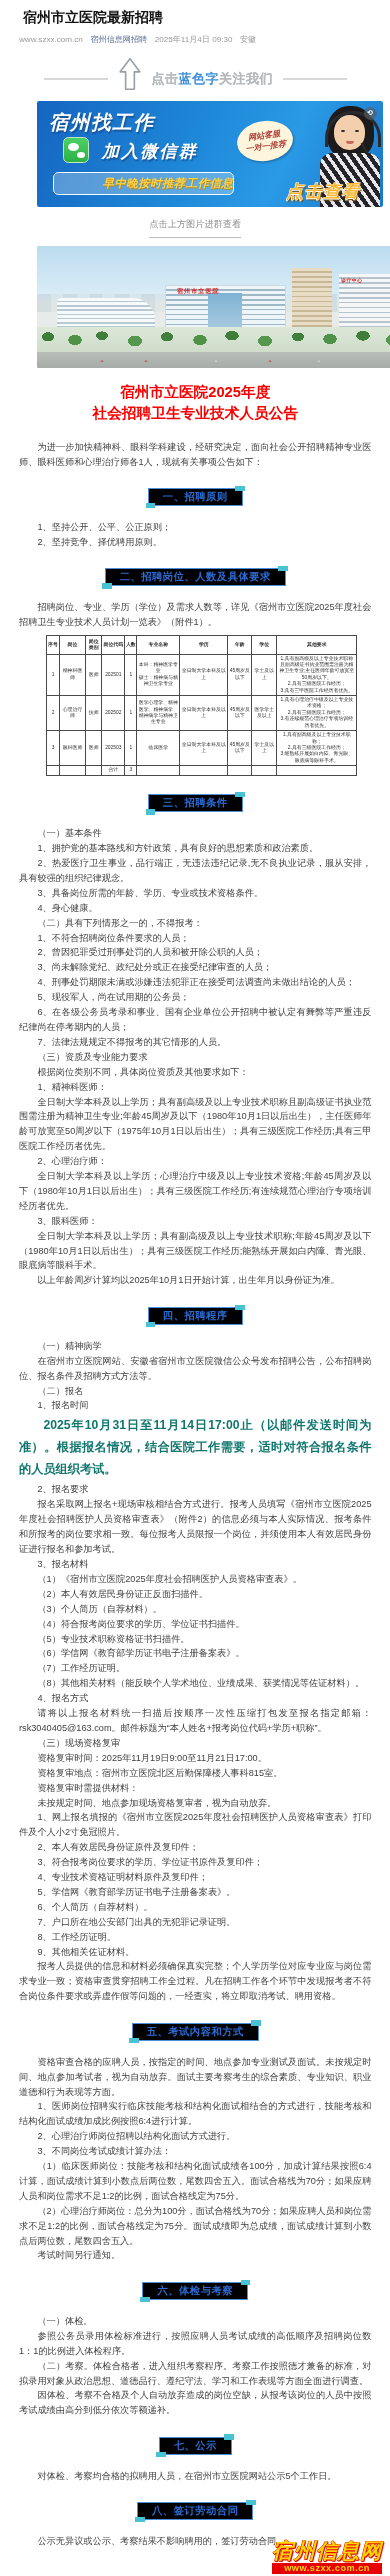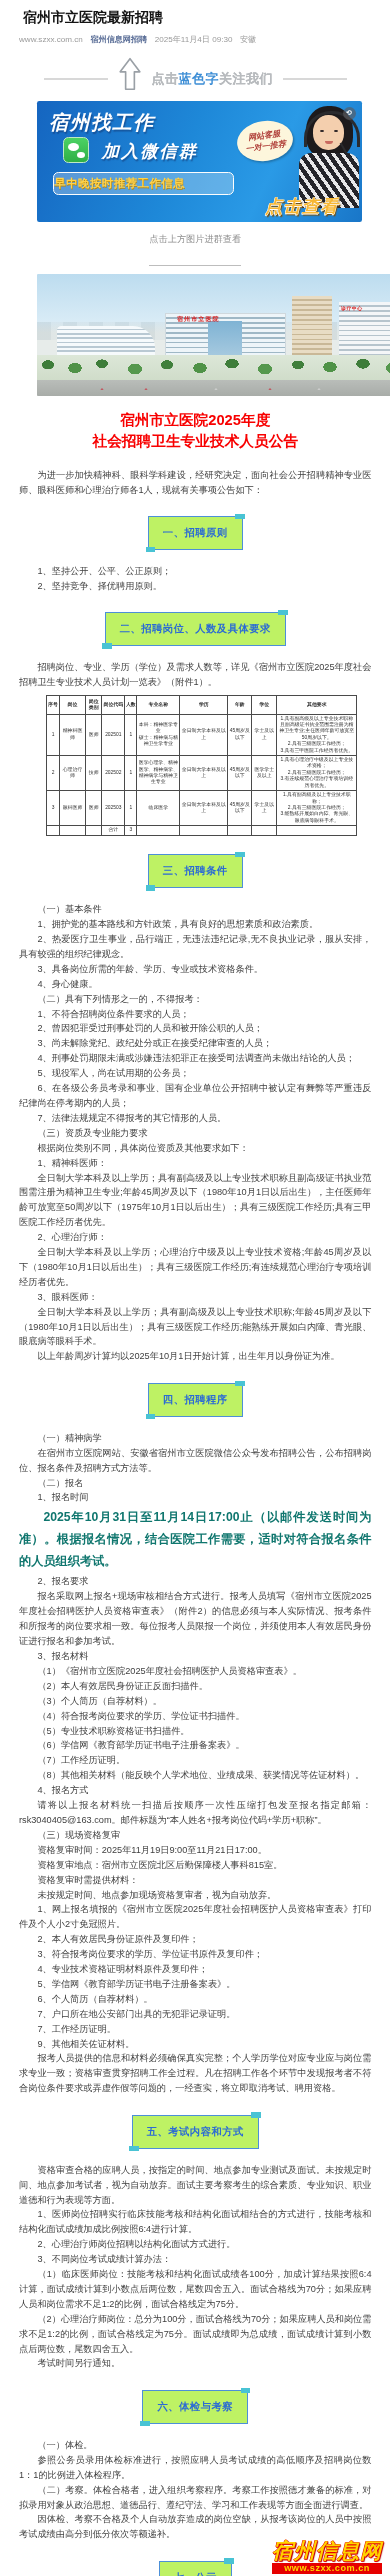--- a/index.html
+++ b/index.html
@@ -1,43 +1,43 @@
 <!DOCTYPE html>
 <html style="font-size:8.7px"><head>
 <meta charset="utf-8">
 <style>
   html,body{margin:0;padding:0;background:#fff;}
   #page{position:relative;width:391px;height:2576px;margin:0 auto;background:#fff;overflow:hidden;
         font-family:"Liberation Sans","DejaVu Sans",sans-serif;color:#3f3f3f;}
   .inner{padding:4.3px 19.5px 0 19px;}
   h1.page-title{margin:4px;font-size:14px;font-weight:700;color:#141414;line-height:1.35;}
   .meta{margin-top:6.5px;font-size:8.1px;color:#9a9a9a;display:flex;gap:7.6px;align-items:center;}
-  .meta a{color:#576b95;text-decoration:none;font-weight:700;}
+  .meta a{color:#576b95;text-decoration:none;font-weight:400;}
 
   
   .follow-row{margin-top:16.3px;display:flex;align-items:center;justify-content:center;gap:9.8px;height:36px;}
   .h-line{flex:0 0 64px;height:1.1px;background:#d8d8d8;}
   .follow-text{font-size:13px;font-weight:700;letter-spacing:0.5px;white-space:nowrap;}
   .ft-gray{color:#b9bcbf;text-shadow:0 0 0.5px #a7abaf;}
   .ft-blue{color:#3f8fd6;}
   .arrow-wrap{margin-top:-7.6px;}
 
   
-  .banner{position:relative;margin:4.3px 0 0 18px;width:325px;height:121px;border-radius:2.2px;overflow:hidden;
-          background:linear-gradient(115deg,#1565c0 0%,#1e88d8 45%,#2a9ae6 70%,#1976c8 100%);cursor:pointer;}
+  .banner{position:relative;margin:4.3px 0 0 18px;width:325px;height:106px;border-radius:2.2px;overflow:hidden;
+          background:linear-gradient(115deg,#1565c0 0%,#1e88d8 45%,#2a9ae6 70%,#1976c8 100%);cursor:pointer;padding-left:21px;}
   .b-line1{position:absolute;left:12px;top:7.6px;font-size:19.5px;font-weight:900;color:#fff;font-style:italic;
            text-shadow:1.1px 1.6px 1.1px rgba(20,60,120,.55);letter-spacing:1.6px;}
   .b-line2{position:absolute;left:65px;top:39px;font-size:17px;font-weight:900;color:#fff;font-style:italic;
            text-shadow:1.1px 1.6px 1.1px rgba(20,60,120,.55);letter-spacing:2.2px;}
   .wechat-icon{position:absolute;left:26px;top:36px;width:24px;height:24px;border-radius:5.4px;
            background:linear-gradient(#4cd264,#2faf46);border:1.1px solid #bfe8c4;}
   .wc-b1{position:absolute;left:3.8px;top:4.9px;width:11px;height:8.1px;border-radius:50%;background:#fff;}
   .wc-b2{position:absolute;right:3.3px;bottom:3.8px;width:7.6px;height:6px;border-radius:50%;background:#fff;}
   .b-pill{position:absolute;left:16.3px;top:71px;width:179px;height:20.6px;border:1.1px solid #fdfdfd;border-radius:5.4px;
-          background:rgba(255,255,255,.28);display:flex;align-items:center;justify-content:flex-start;}
+          background:rgba(255,255,255,.28);display:flex;align-items:center;justify-content:flex-end;font-style:italic;}
   .b-pill span{font-size:11.4px;font-weight:900;color:#ffd24a;text-shadow:0.5px 0.5px 0 #b8860b;letter-spacing:0.5px;}
   .b-bubble{position:absolute;left:200px;top:19.5px;width:56px;height:40px;background:#fdf6dc;border-radius:50%;
           transform:rotate(-8deg);display:flex;flex-direction:column;align-items:center;justify-content:center;
           box-shadow:1.1px 1.6px 2.2px rgba(0,0,0,.25);}
   .b-bubble:after{content:"";position:absolute;left:18.5px;bottom:-5.4px;border:5.4px solid transparent;border-top-color:#fdf6dc;}
   .b-bubble span{font-size:8.1px;font-weight:700;color:#b0403a;font-style:italic;line-height:1.4;}
   .avatar{position:absolute;right:1.1px;top:4.3px;width:65px;height:102px;}
   .av-hair{position:absolute;left:9.8px;top:0;width:47px;height:52px;border-radius:46% 46% 40% 40%;background:#1d1a1c;}
   .av-face{position:absolute;left:17px;top:9.8px;width:31.5px;height:35px;border-radius:48%;background:#f4cfae;}
   .av-eye1,.av-eye2{position:absolute;top:24px;width:3.8px;height:2.2px;border-radius:50%;background:#2a2224;}
@@ -48,21 +48,21 @@
   .av-mic{position:absolute;left:47px;top:36px;width:2.2px;height:14px;background:#2b2b2e;transform:rotate(-30deg);}
   .av-body{position:absolute;left:3.3px;top:47px;width:60px;height:55px;border-radius:12px 12px 0 0;
          background:repeating-linear-gradient(55deg,#24242a 0 4.3px,#e8e8ea 4.3px 7.6px);}
   .b-cta{position:absolute;right:23px;bottom:4.3px;font-size:17.4px;font-weight:900;color:#f7b733;font-style:italic;
          text-shadow:-0.5px -0.5px 0 #fff,0.5px -0.5px 0 #fff,-0.5px 0.5px 0 #fff,1.1px 1.6px 1.1px #7a4c00;letter-spacing:1.1px;}
   .share-icon{position:absolute;right:6.5px;top:5.4px;width:13px;height:13px;border-radius:50%;
          background:rgba(90,90,95,.65);display:flex;align-items:center;justify-content:center;
          color:#fff;font-size:7px;font-weight:700;}
 
   .caption-wrap{margin-top:11px;text-align:center;}
-  .caption{display:inline-block;font-size:9.2px;color:#8f8f8f;border-bottom:1.1px solid #bdbdbd;padding-bottom:19px;cursor:pointer;}
+  .caption{display:inline-block;font-size:9.2px;color:#8f8f8f;border-bottom:1.1px solid #bdbdbd;padding-bottom:6px;cursor:pointer;}
 
   
   .photo{position:relative;margin:7.6px 0 0 18px;width:362px;height:122px;overflow:hidden;border-radius:1.1px;
          background:linear-gradient(#bcdcef 0%,#d8ebf6 38%,#e7ecea 48%);}
   .ph-far{position:absolute;left:0;top:48px;width:100%;height:18.5px;
          background:repeating-linear-gradient(90deg,rgba(150,170,180,.45) 0 14px,rgba(190,205,212,.35) 14px 26px);opacity:.5;}
   .ph-left{position:absolute;left:19.5px;top:52px;width:98px;height:31.5px;border-radius:4.3px 22px 0 0;
          background:repeating-linear-gradient(180deg,#f6fafc 0 2.7px,#b9c9d3 2.7px 4.3px);}
   .ph-main{position:absolute;left:128px;top:39px;width:119px;height:46px;
          background:repeating-linear-gradient(180deg,#eef5f9 0 3.3px,#9fb8c6 3.3px 4.9px);border:0.5px solid #cfd8dd;}
@@ -92,22 +92,22 @@
          background:radial-gradient(2.7px 1.6px at 65px 2.2px,#c23,transparent 70%),
                     radial-gradient(2.7px 1.6px at 109px 2.2px,#c23,transparent 70%),
                     radial-gradient(2.7px 1.6px at 179px 2.2px,#ddd,transparent 70%),
                     radial-gradient(2.7px 1.6px at 233px 2.2px,#c23,transparent 70%),
                     radial-gradient(2.7px 1.6px at 282px 2.2px,#ddd,transparent 70%);}
 
   
   .red-title{margin:14px 0 16px;text-align:center;font-size:14.7px;font-weight:900;color:#f80000;line-height:1.42;}
   p.body{margin:0;font-size:9.2px;line-height:1.62;text-align:justify;color:#3f3f3f;}
   .ind{text-indent:2em;}
-  .sec-btn{position:relative;margin:18.5px auto 14px;width:max-content;border:0.5px solid #4d8fd8;background:#bef264;
-           color:#2b6bd4;font-size:10.3px;font-weight:700;padding:9px 14px;letter-spacing:0.5px;}
+  .sec-btn{position:relative;margin:18.5px auto 14px;width:max-content;border:0.5px solid #4d8fd8;background:#000000;
+           color:#2b6bd4;font-size:10.3px;font-weight:700;padding:1px 14px;letter-spacing:0.5px;}
   .sec-btn:before{content:"";position:absolute;top:-3.3px;right:-3.3px;width:9.8px;height:5.4px;background:#49c3d4;}
   .sec-btn:after{content:"";position:absolute;bottom:-3.3px;left:-3.3px;width:9.8px;height:5.4px;background:#49c3d4;}
   .red-big{margin:2px 0;font-size:12.2px;line-height:1.78;font-weight:900;color:#0f766e;text-align:justify;text-indent:2em;}
 
   
   table.plan{border-collapse:collapse;margin:5.4px 0 0 27px;width:311px;table-layout:fixed;
              font-size:4.9px;color:#2e2e2e;line-height:1.3;}
   table.plan th,table.plan td{border:0.5px solid #4a4a4a;padding:1.1px 1.1px;text-align:center;vertical-align:middle;
              word-break:break-all;}
   table.plan th{font-weight:700;padding:2.2px 0.5px;}
@@ -339,21 +339,21 @@
     <p class="body ind">资格复审地点：宿州市立医院北区后勤保障楼人事科815室。</p>
     <p class="body ind">资格复审时需提供材料：</p>
     <p class="body ind">未按规定时间、地点参加现场资格复审者，视为自动放弃。</p>
     <p class="body ind">1、网上报名填报的《宿州市立医院2025年度社会招聘医护人员资格审查表》打印件及个人小2寸免冠照片。</p>
     <p class="body ind">2、本人有效居民身份证原件及复印件；</p>
     <p class="body ind">3、符合报考岗位要求的学历、学位证书原件及复印件；</p>
     <p class="body ind">4、专业技术资格证明材料原件及复印件；</p>
     <p class="body ind">5、学信网《教育部学历证书电子注册备案表》。</p>
     <p class="body ind">6、个人简历（自荐材料）。</p>
     <p class="body ind">7、户口所在地公安部门出具的无犯罪记录证明。</p>
-    <p class="body ind">7、工作经历证明。</p>
+    <p class="body ind">8、工作经历证明。</p>
     <p class="body ind">9、其他相关佐证材料。</p>
     <p class="body ind">报考人员提供的信息和材料必须确保真实完整；个人学历学位对应专业应与岗位需求专业一致；资格审查贯穿招聘工作全过程。凡在招聘工作各个环节中发现报考者不符合岗位条件要求或弄虚作假等问题的，一经查实，将立即取消考试、聘用资格。</p>
 
     <div class="sec-btn">五、考试内容和方式</div>
     <p class="body ind">资格审查合格的应聘人员，按指定的时间、地点参加专业测试及面试。未按规定时间、地点参加考试者，视为自动放弃。面试主要考察考生的综合素质、专业知识、职业道德和行为表现等方面。</p>
     <p class="body ind">1、医师岗位招聘实行临床技能考核和结构化面试相结合的方式进行，技能考核和结构化面试成绩加成比例按照6:4进行计算。</p>
     <p class="body ind">2、心理治疗师岗位招聘以结构化面试方式进行。</p>
     <p class="body ind">3、不同岗位考试成绩计算办法：</p>
     <p class="body ind">（1）临床医师岗位：技能考核和结构化面试成绩各100分，加成计算结果按照6:4计算，面试成绩计算到小数点后两位数，尾数四舍五入。面试合格线为70分；如果应聘人员和岗位需求不足1:2的比例，面试合格线定为75分。</p>
     <p class="body ind">（2）心理治疗师岗位：总分为100分，面试合格线为70分；如果应聘人员和岗位需求不足1:2的比例，面试合格线定为75分。面试成绩即为总成绩，面试成绩计算到小数点后两位数，尾数四舍五入。</p>

